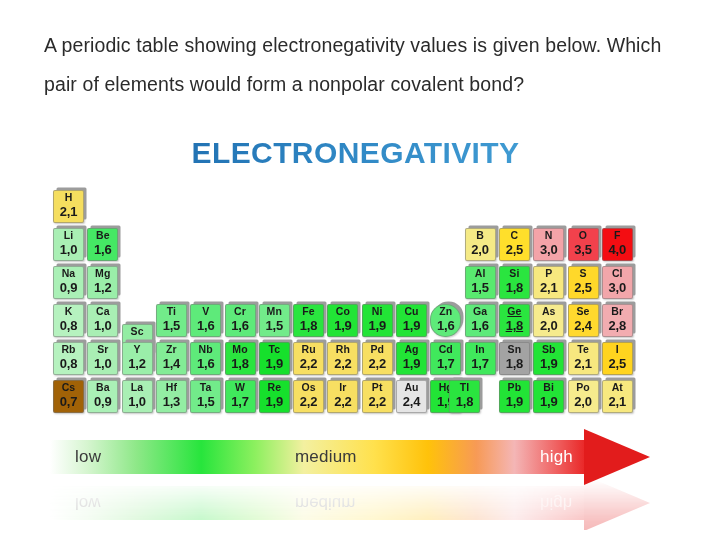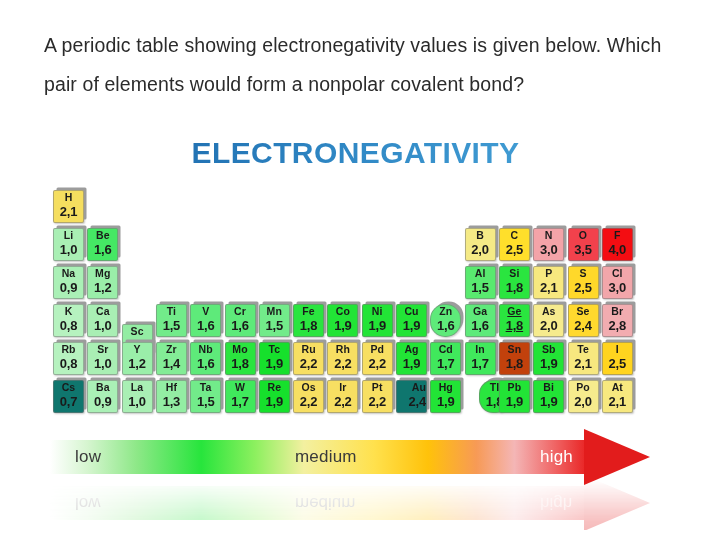--- a/index.html
+++ b/index.html
@@ -349,37 +349,37 @@
           <span class="val">1,9</span>
         </div>
         <div class="tile" style="left: 380.3px; top: 152px; background: rgb(64, 232, 92);">
           <span class="sym">Cd</span>
           <span class="val">1,7</span>
         </div>
         <div class="tile" style="left: 414.6px; top: 152px; background: rgb(64, 232, 92);">
           <span class="sym">In</span>
           <span class="val">1,7</span>
         </div>
-        <div class="tile" style="left: 448.9px; top: 152px; background: #c2410c;">
+        <div class="tile" style="left: 448.9px; top: 152px; background: #a3a3a3;">
           <span class="sym">Sn</span>
           <span class="val">1,8</span>
         </div>
         <div class="tile" style="left: 483.2px; top: 152px; background: rgb(34, 228, 54);">
           <span class="sym">Sb</span>
           <span class="val">1,9</span>
         </div>
         <div class="tile" style="left: 517.5px; top: 152px; background: rgb(247, 232, 127);">
           <span class="sym">Te</span>
           <span class="val">2,1</span>
         </div>
         <div class="tile" style="left: 551.8px; top: 152px; background: rgb(255, 212, 31);">
           <span class="sym">I</span>
           <span class="val">2,5</span>
         </div>
-        <div class="tile" style="left: 3px; top: 190px; background: #0f766e;">
+        <div class="tile" style="left: 3px; top: 190px; background: #a16207;">
           <span class="sym">Cs</span>
           <span class="val">0,7</span>
         </div>
         <div class="tile" style="left: 37.3px; top: 190px; background: rgb(170, 240, 182);">
           <span class="sym">Ba</span>
           <span class="val">0,9</span>
         </div>
         <div class="tile" style="left: 71.6px; top: 190px; background: rgb(169, 239, 180);">
           <span class="sym">La</span>
           <span class="val">1,0</span>
@@ -405,29 +405,29 @@
           <span class="val">2,2</span>
         </div>
         <div class="tile" style="left: 277.4px; top: 190px; background: rgb(247, 223, 98);">
           <span class="sym">Ir</span>
           <span class="val">2,2</span>
         </div>
         <div class="tile" style="left: 311.7px; top: 190px; background: rgb(247, 223, 98);">
           <span class="sym">Pt</span>
           <span class="val">2,2</span>
         </div>
-        <div class="tile" style="left: 346px; top: 190px; background: #0f766e; text-align: right;">
+        <div class="tile" style="left: 346px; top: 190px; background: #e5e5e5;">
           <span class="sym">Au</span>
           <span class="val">2,4</span>
         </div>
         <div class="tile" style="left: 380.3px; top: 190px; background: rgb(34, 228, 54);">
           <span class="sym">Hg</span>
           <span class="val">1,9</span>
         </div>
-        <div class="tile" style="left: 429px; top: 190px; background: rgb(42, 229, 63); border-radius: 14px;">
+        <div class="tile" style="left: 399px; top: 190px; background: rgb(42, 229, 63);">
           <span class="sym">Tl</span>
           <span class="val">1,8</span>
         </div>
         <div class="tile" style="left: 448.9px; top: 190px; background: rgb(34, 228, 54);">
           <span class="sym">Pb</span>
           <span class="val">1,9</span>
         </div>
         <div class="tile" style="left: 483.2px; top: 190px; background: rgb(34, 228, 54);">
           <span class="sym">Bi</span>
           <span class="val">1,9</span>

